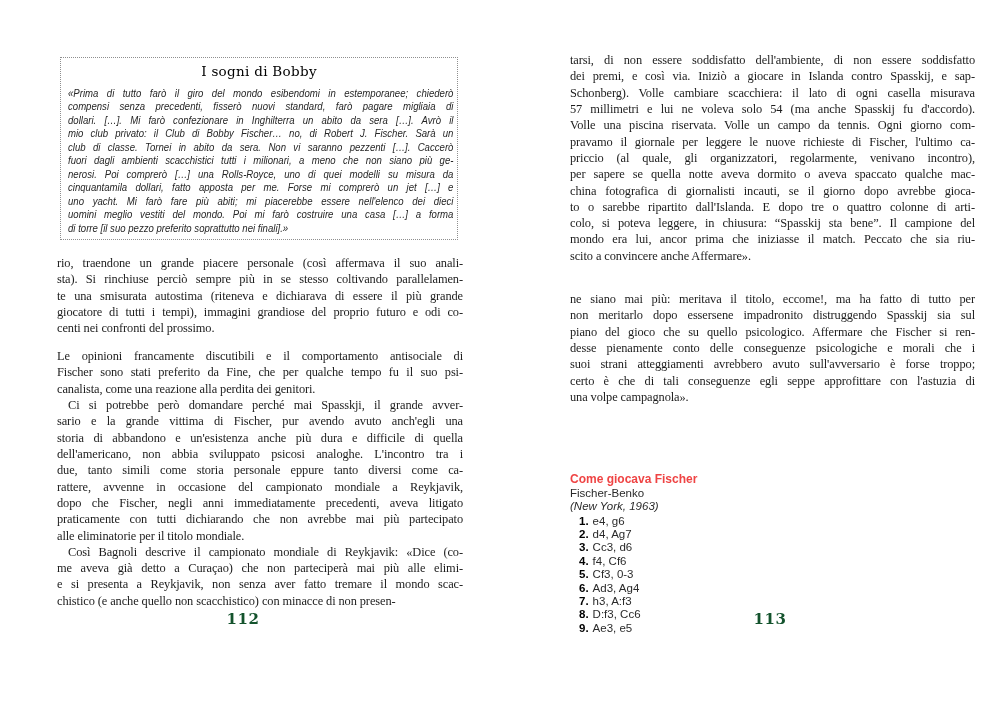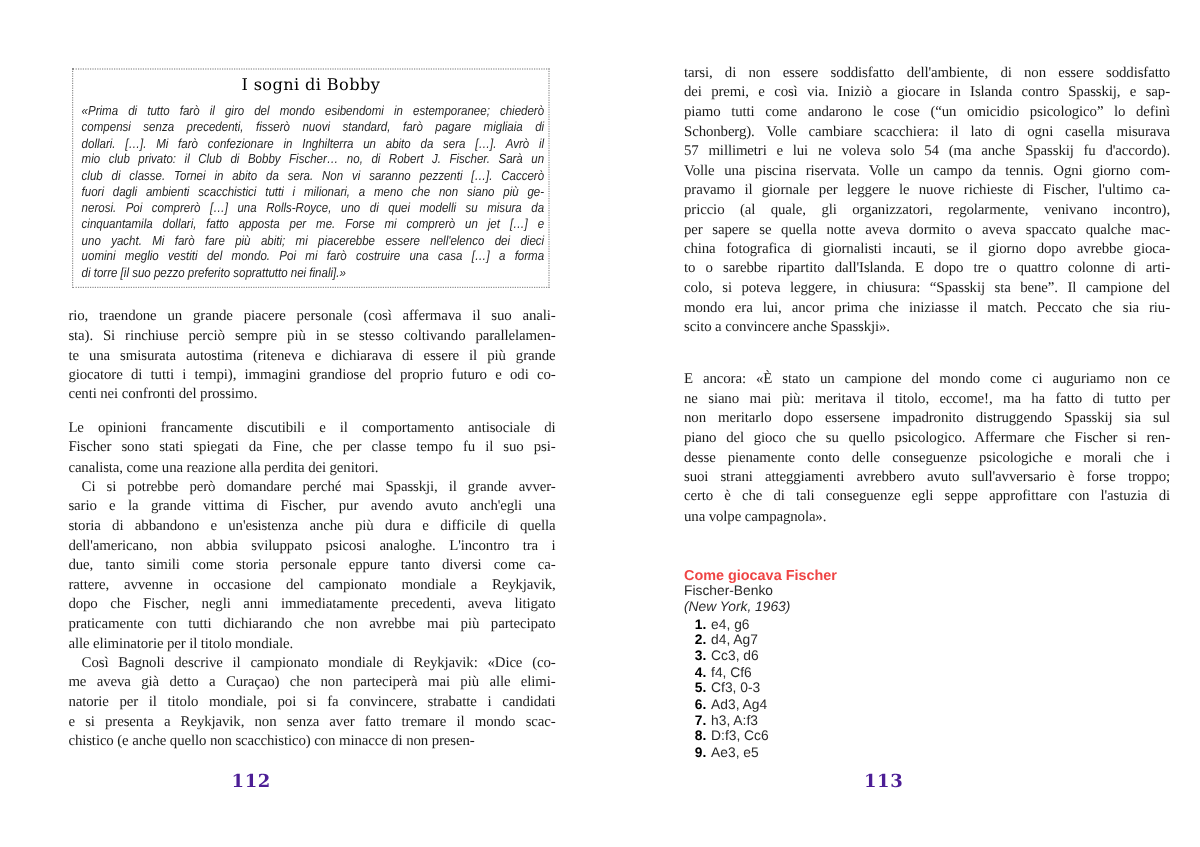--- a/index.html
+++ b/index.html
@@ -80,27 +80,28 @@
   }
   .game-players { line-height: 13.5px; }
   .game-event   { line-height: 13.5px; font-style: italic; }
   .moves { padding-left: 9px; margin-top: 1px; }
   .move-row { line-height: 13.4px; }
   .mv-num { font-weight: bold; color: #000; margin-right: 4px; }
 
   
   .page-number {
     position: absolute;
-    top: 642px;
+    top: 610px;
     width: 100px;
+    text-align: center;
     font-family: "DejaVu Serif", "Liberation Serif", serif;
     font-weight: bold;
     font-size: 15px;
     letter-spacing: 0.5px;
-    color: #4c1d95;
+    color: #14532d;
   }
   .pn-left  { left: 193px; }
   .pn-right { left: 720px; }
 </style>
 </head>
 <body>
 
 <div>
 
   <section class="page">
@@ -127,67 +128,64 @@
     <div class="body-text left-body">
       <div class="par gap-after-lg">
           <div class="tl">rio, traendone un grande piacere personale (così affermava il suo anali-</div>
           <div class="tl">sta). Si rinchiuse perciò sempre più in se stesso coltivando parallelamen-</div>
           <div class="tl">te una smisurata autostima (riteneva e dichiarava di essere il più grande</div>
           <div class="tl">giocatore di tutti i tempi), immagini grandiose del proprio futuro e odi co-</div>
           <div class="tl tl-last">centi nei confronti del prossimo.</div>
         </div>
       <div class="par">
           <div class="tl">Le opinioni francamente discutibili e il comportamento antisociale di</div>
-          <div class="tl">Fischer sono stati spiegati da Fine, che per classe tempo fu il suo psi-</div>
+          <div class="tl">Fischer sono stati preferito da Fine, che per qualche tempo fu il suo psi-</div>
           <div class="tl tl-last">canalista, come una reazione alla perdita dei genitori.</div>
         </div>
       <div class="par indent">
           <div class="tl">Ci si potrebbe però domandare perché mai Spasskji, il grande avver-</div>
           <div class="tl">sario e la grande vittima di Fischer, pur avendo avuto anch'egli una</div>
           <div class="tl">storia di abbandono e un'esistenza anche più dura e difficile di quella</div>
           <div class="tl">dell'americano, non abbia sviluppato psicosi analoghe. L'incontro tra i</div>
           <div class="tl">due, tanto simili come storia personale eppure tanto diversi come ca-</div>
           <div class="tl">rattere, avvenne in occasione del campionato mondiale a Reykjavik,</div>
           <div class="tl">dopo che Fischer, negli anni immediatamente precedenti, aveva litigato</div>
           <div class="tl">praticamente con tutti dichiarando che non avrebbe mai più partecipato</div>
           <div class="tl tl-last">alle eliminatorie per il titolo mondiale.</div>
         </div>
       <div class="par indent">
           <div class="tl">Così Bagnoli descrive il campionato mondiale di Reykjavik: «Dice (co-</div>
           <div class="tl">me aveva già detto a Curaçao) che non parteciperà mai più alle elimi-</div>
-          <div class="tl">natorie per il titolo mondiale, poi si fa convincere, strabatte i candidati</div>
           <div class="tl">e si presenta a Reykjavik, non senza aver fatto tremare il mondo scac-</div>
           <div class="tl tl-last">chistico (e anche quello non scacchistico) con minacce di non presen-</div>
         </div>
     </div>
 
     <div class="page-number pn-left">112</div>
   </section>
 
   <section class="page">
 
     <div class="body-text right-body">
       <div class="par gap-after-xl">
           <div class="tl">tarsi, di non essere soddisfatto dell'ambiente, di non essere soddisfatto</div>
           <div class="tl">dei premi, e così via. Iniziò a giocare in Islanda contro Spasskij, e sap-</div>
-          <div class="tl">piamo tutti come andarono le cose (“un omicidio psicologico” lo definì</div>
           <div class="tl">Schonberg). Volle cambiare scacchiera: il lato di ogni casella misurava</div>
           <div class="tl">57 millimetri e lui ne voleva solo 54 (ma anche Spasskij fu d'accordo).</div>
           <div class="tl">Volle una piscina riservata. Volle un campo da tennis. Ogni giorno com-</div>
           <div class="tl">pravamo il giornale per leggere le nuove richieste di Fischer, l'ultimo ca-</div>
           <div class="tl">priccio (al quale, gli organizzatori, regolarmente, venivano incontro),</div>
           <div class="tl">per sapere se quella notte aveva dormito o aveva spaccato qualche mac-</div>
           <div class="tl">china fotografica di giornalisti incauti, se il giorno dopo avrebbe gioca-</div>
           <div class="tl">to o sarebbe ripartito dall'Islanda. E dopo tre o quattro colonne di arti-</div>
           <div class="tl">colo, si poteva leggere, in chiusura: “Spasskij sta bene”. Il campione del</div>
           <div class="tl">mondo era lui, ancor prima che iniziasse il match. Peccato che sia riu-</div>
-          <div class="tl tl-last">scito a convincere anche Spasskji».</div>
+          <div class="tl tl-last">scito a convincere anche Affermare».</div>
         </div>
       <div class="par">
-          <div class="tl">E ancora: «È stato un campione del mondo come ci auguriamo non ce</div>
           <div class="tl">ne siano mai più: meritava il titolo, eccome!, ma ha fatto di tutto per</div>
           <div class="tl">non meritarlo dopo essersene impadronito distruggendo Spasskij sia sul</div>
           <div class="tl">piano del gioco che su quello psicologico. Affermare che Fischer si ren-</div>
           <div class="tl">desse pienamente conto delle conseguenze psicologiche e morali che i</div>
           <div class="tl">suoi strani atteggiamenti avrebbero avuto sull'avversario è forse troppo;</div>
           <div class="tl">certo è che di tali conseguenze egli seppe approfittare con l'astuzia di</div>
           <div class="tl tl-last">una volpe campagnola».</div>
         </div>
     </div>
 

